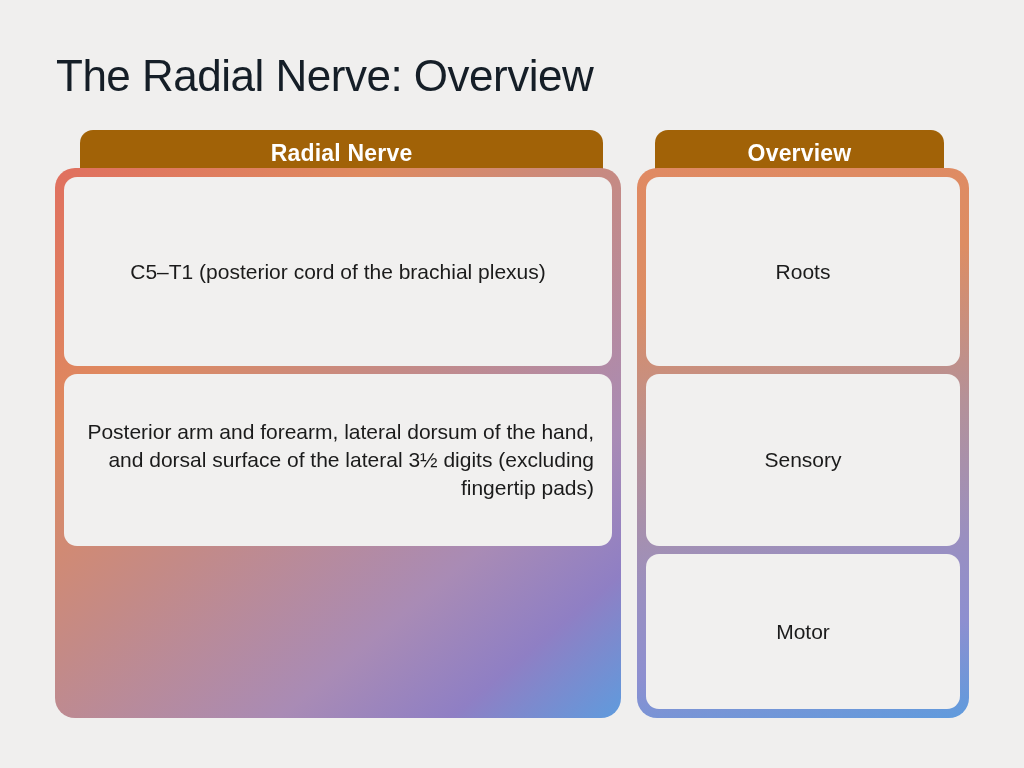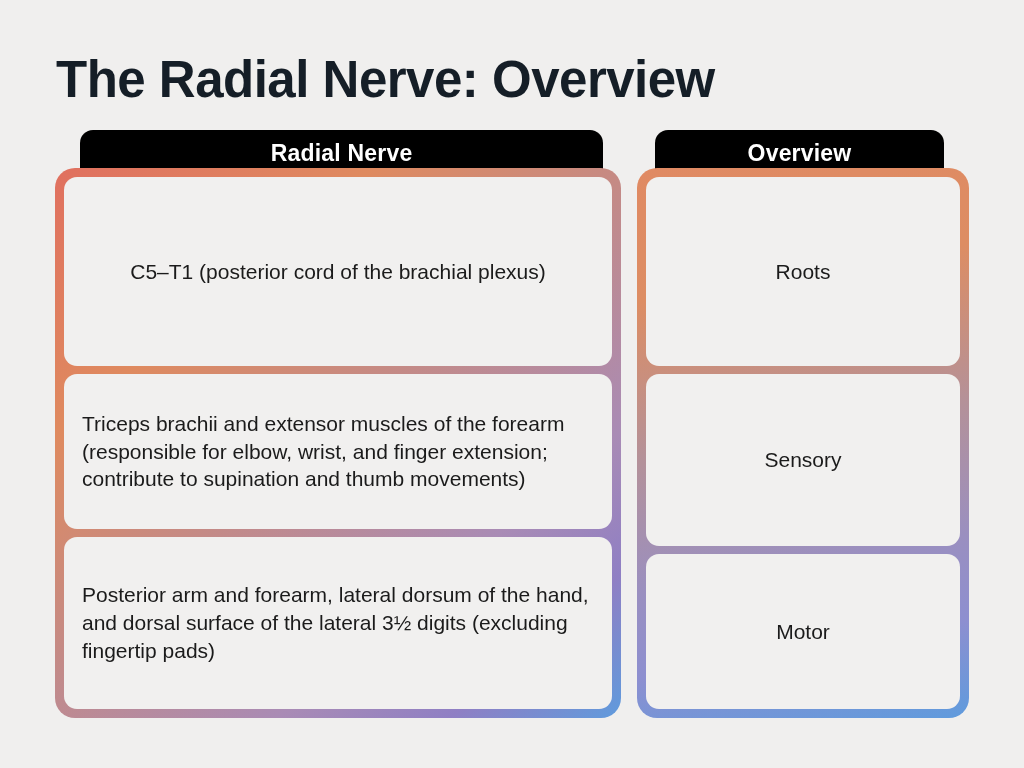--- a/index.html
+++ b/index.html
@@ -14,22 +14,22 @@
     background: #f0efee;
     font-family: "Liberation Sans", sans-serif;
     position: relative;
   }
 
   
   .page-title {
     position: absolute;
     left: 56px;
     top: 52px;
-    font-size: 51px;
-    font-weight: 700;
+    font-size: 44px;
+    font-weight: 400;
     letter-spacing: -0.5px;
     color: #151e27;
     line-height: 1.1;
     white-space: nowrap;
   }
 
   
   .table-wrap {
     position: absolute;
     left: 0;
@@ -45,21 +45,21 @@
   }
 
   .col-left  { left: 55px;  width: 566px; }
   .col-right { left: 637px; width: 332px; }
 
   
   .col-header {
     position: absolute;
     top: 0;
     height: 48px;
-    background: #000000;
+    background: #a16207;
     border-radius: 13px 13px 0 0;
     display: flex;
     align-items: center;
     justify-content: center;
     z-index: 1;
   }
   .col-left  .col-header { left: 25px; right: 18px; }
   .col-right .col-header { left: 18px; right: 25px; }
 
   .col-header-label {
@@ -106,21 +106,21 @@
       #5f9bdd 100%);
   }
 
   
   .cell {
     background: #f1f0ef;
     border-radius: 13px;
     display: flex;
     align-items: center;
     justify-content: center;
-    text-align: left;
+    text-align: right;
     padding: 10px 18px;
     color: #1b1b1b;
     overflow: hidden;
   }
 
   
   .col-left  .cell-0 { flex: 0 0 189px; }
   .col-left  .cell-1 { flex: 0 0 155px; }
   .col-left  .cell-2 { flex: 0 0 172px; }
 
@@ -153,23 +153,20 @@
     <div class="col-header">
       <span class="col-header-label">Radial Nerve</span>
     </div>
 
     <div class="card card-left">
 
       <div class="cell cell-0">
         <span class="cell-text-desc">C5–T1 (posterior cord of the brachial plexus)</span>
       </div>
 
-      <div class="cell cell-1">
-        <span class="cell-text-desc">Triceps brachii and extensor muscles of the forearm (responsible for elbow, wrist, and finger extension; contribute to supination and thumb movements)</span>
-      </div>
 
       <div class="cell cell-2">
         <span class="cell-text-desc">Posterior arm and forearm, lateral dorsum of the hand, and dorsal surface of the lateral 3½ digits (excluding fingertip pads)</span>
       </div>
 
     </div>
   </div>
 
   <div class="column col-right">
 

